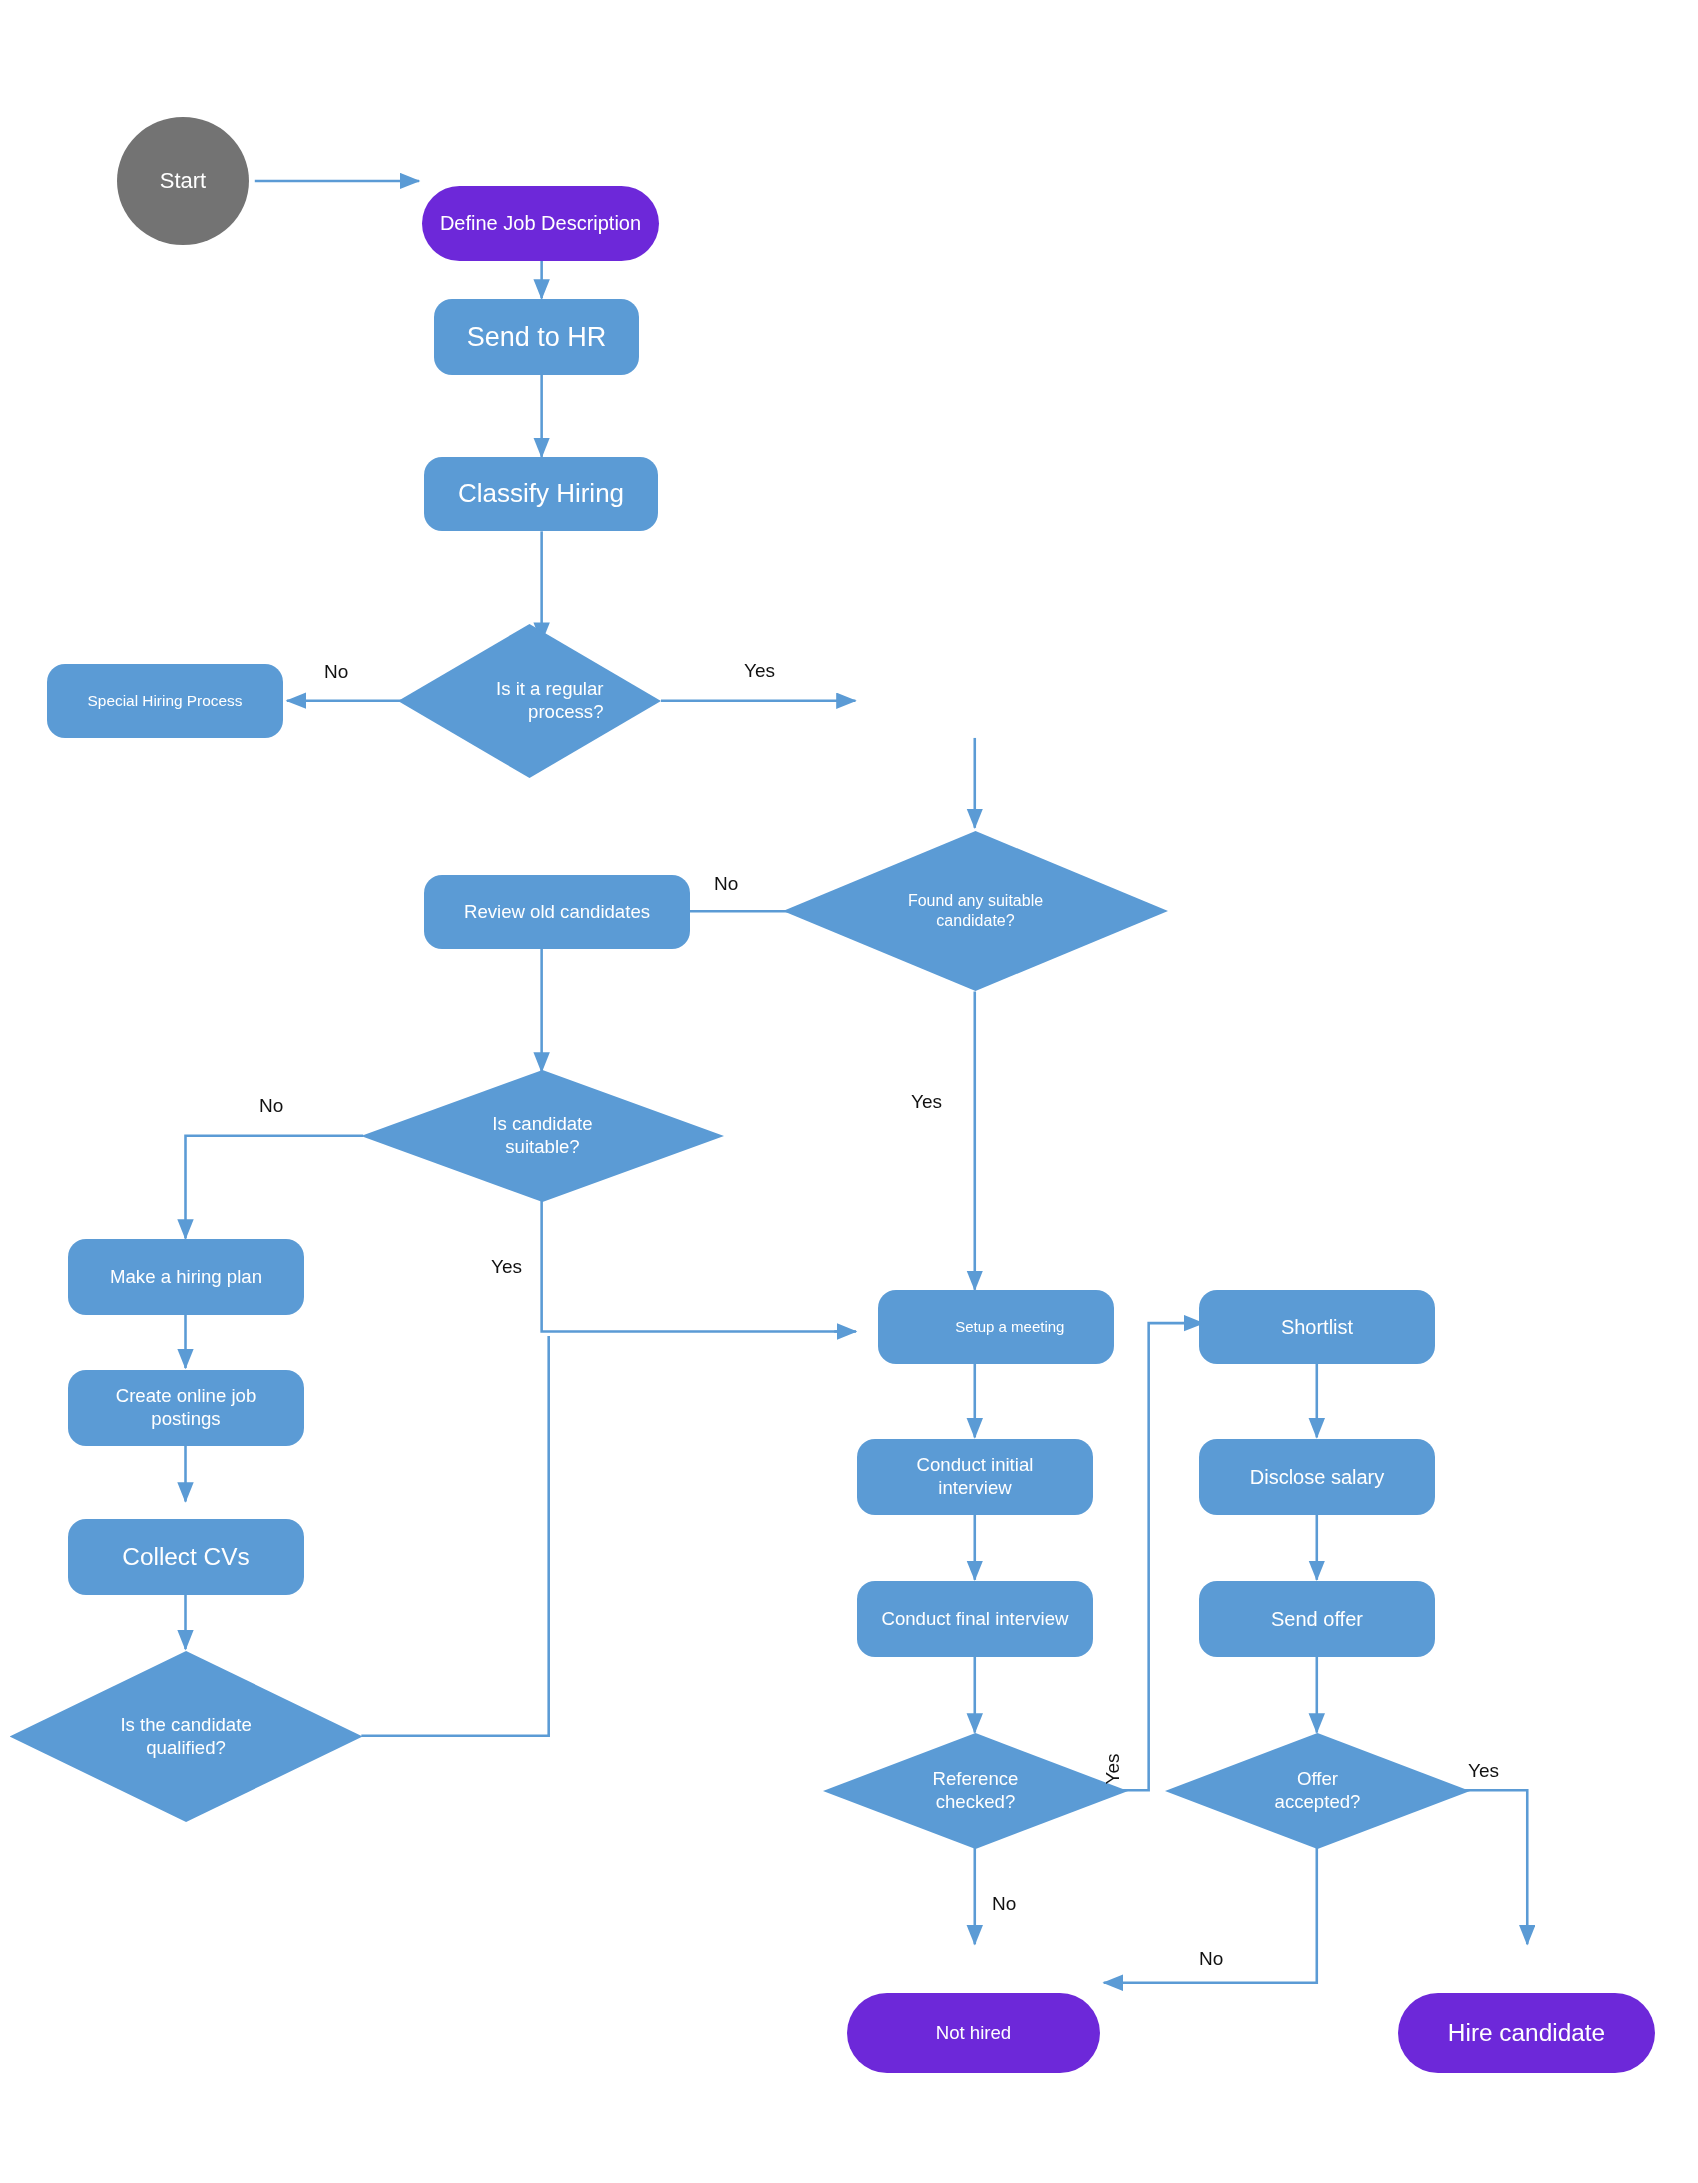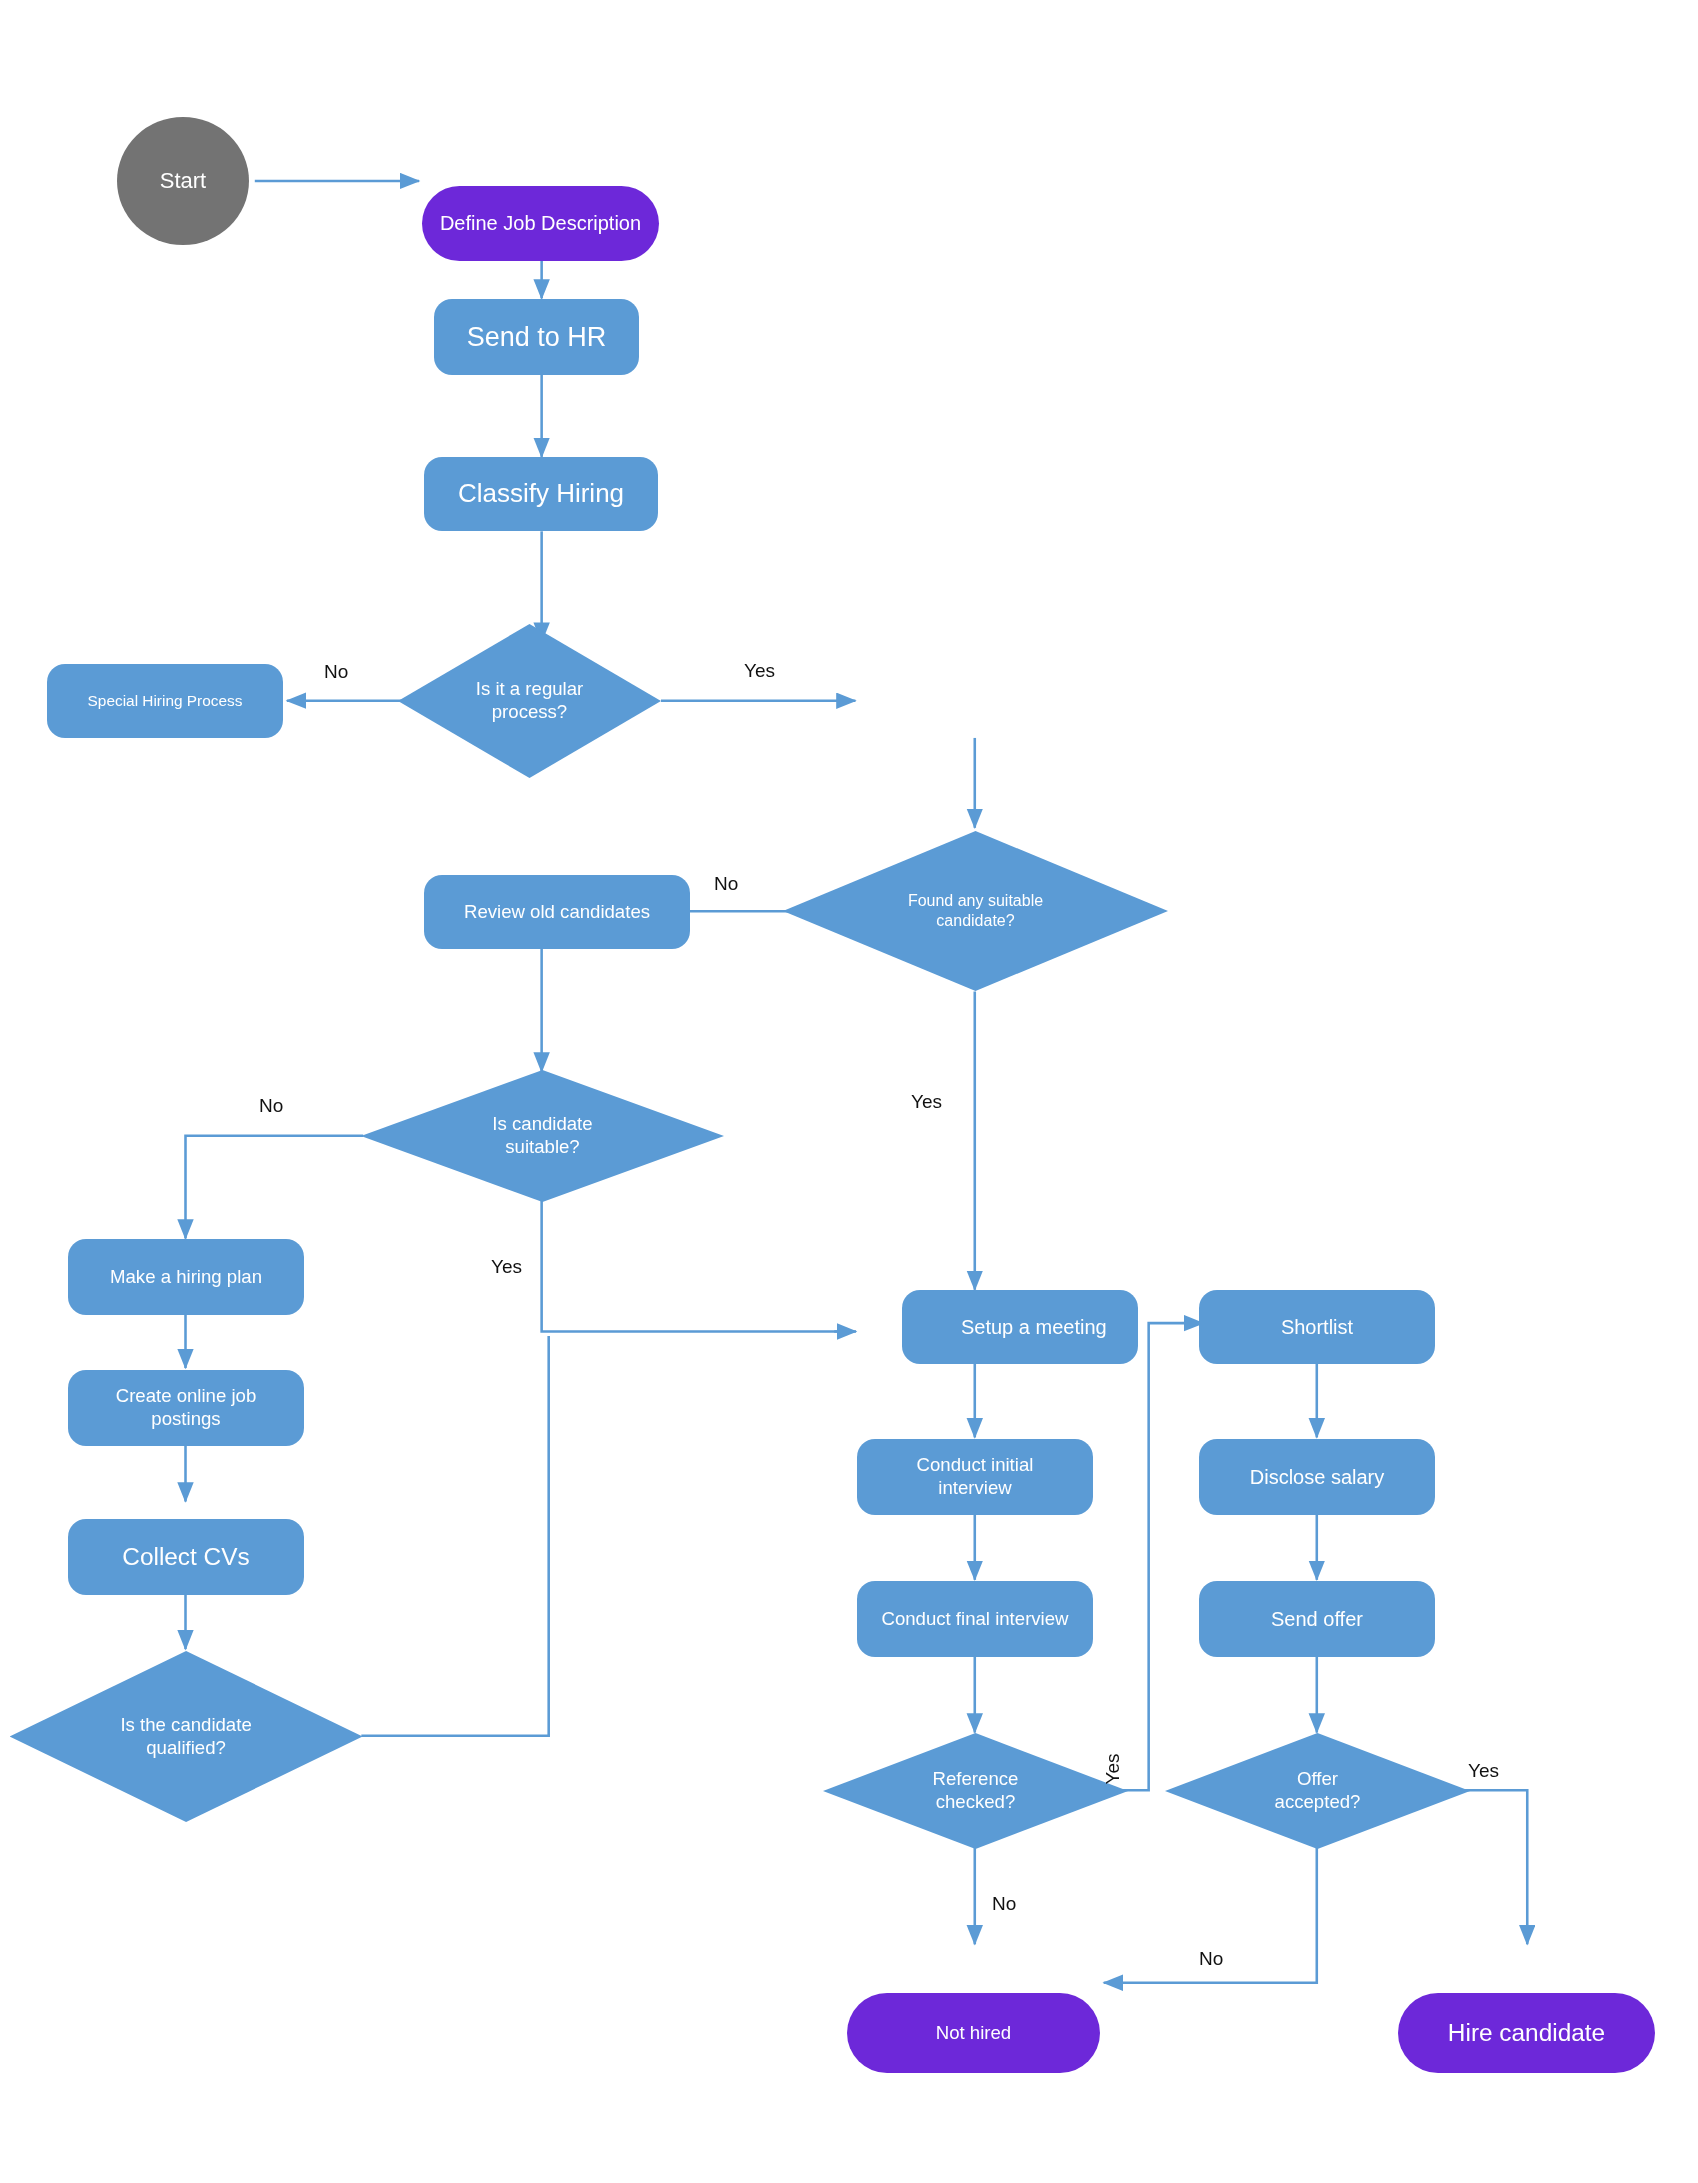--- a/index.html
+++ b/index.html
@@ -132,21 +132,21 @@
   <div class="node shape-rect" style="left:434px;top:299px;width:205px;height:76px;font-size:27px;">
     <span class="lbl">Send to HR</span>
   </div>
 
   <div class="node shape-rect" style="left:424px;top:457px;width:234px;height:74px;font-size:26px;">
     <span class="lbl">Classify Hiring</span>
   </div>
 
   <div class="node shape-diamond" style="left:398px;top:624px;width:263px;height:154px;font-size:18.6px;">
     <div class="dia-bg"></div>
-    <span class="lbl" style="max-width:148px;">Is it a regular process?</span>
+    <span class="lbl" style="max-width:148px;text-align:right;">Is it a regular process?</span>
   </div>
 
   <div class="node shape-rect" style="left:47px;top:664px;width:236px;height:74px;font-size:15.4px;">
     <span class="lbl">Special Hiring Process</span>
   </div>
 
 
   <div class="node shape-diamond" style="left:783px;top:831px;width:385px;height:160px;font-size:16px;">
     <div class="dia-bg"></div>
     <span class="lbl" style="max-width:160px;">Found any suitable candidate?</span>
@@ -171,21 +171,21 @@
 
   <div class="node shape-rect" style="left:68px;top:1503px;width:236px;height:76px;font-size:24.4px;margin-top:16px;">
     <span class="lbl">Collect CVs</span>
   </div>
 
   <div class="node shape-diamond" style="left:9.6px;top:1651px;width:353px;height:171px;font-size:18.6px;">
     <div class="dia-bg"></div>
     <span class="lbl" style="max-width:154px;">Is the candidate qualified?</span>
   </div>
 
-  <div class="node shape-rect" style="left:902px;top:1290px;width:236px;height:74px;font-size:20px;padding-left:34px;">
+  <div class="node shape-rect" style="left:878px;top:1290px;width:236px;height:74px;font-size:15px;padding-left:34px;">
     <span class="lbl">Setup a meeting</span>
   </div>
 
   <div class="node shape-rect" style="left:857px;top:1439px;width:236px;height:76px;font-size:18.6px;">
     <span class="lbl" style="max-width:148px;">Conduct initial interview</span>
   </div>
 
   <div class="node shape-rect" style="left:857px;top:1581px;width:236px;height:76px;font-size:18.6px;">
     <span class="lbl">Conduct final interview</span>
   </div>

